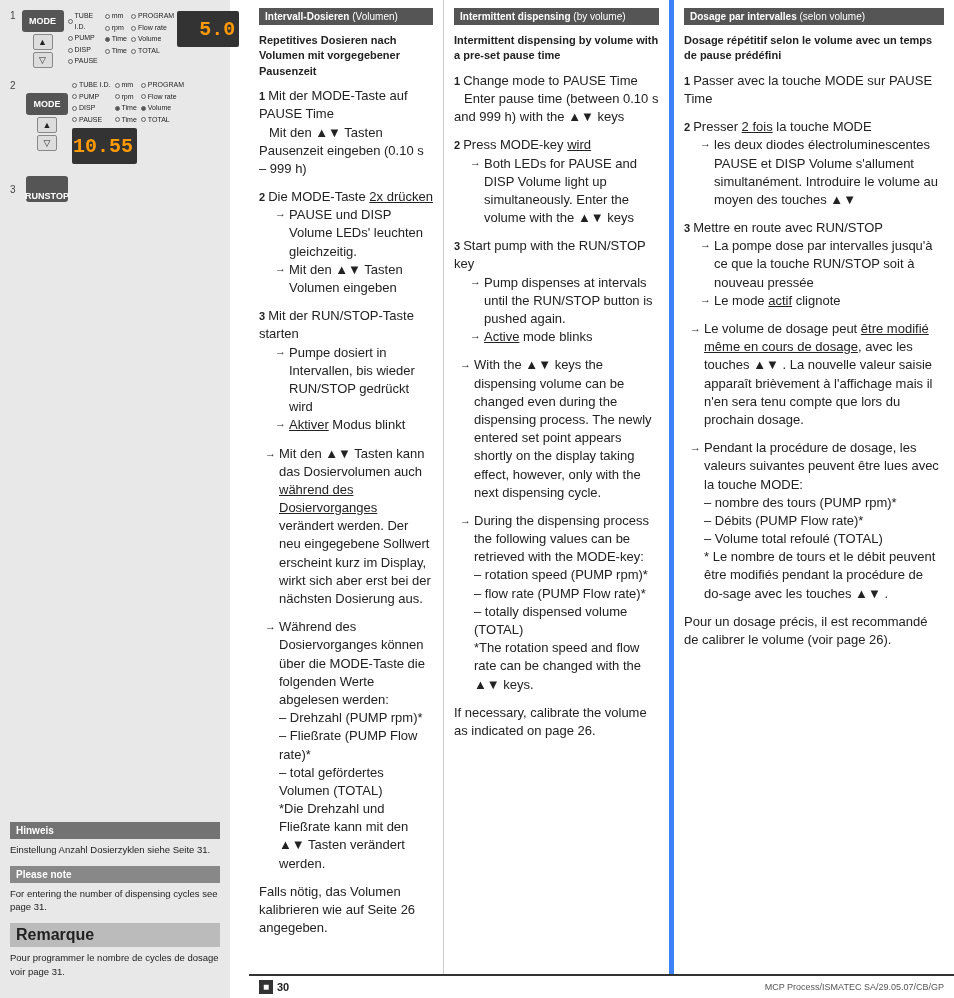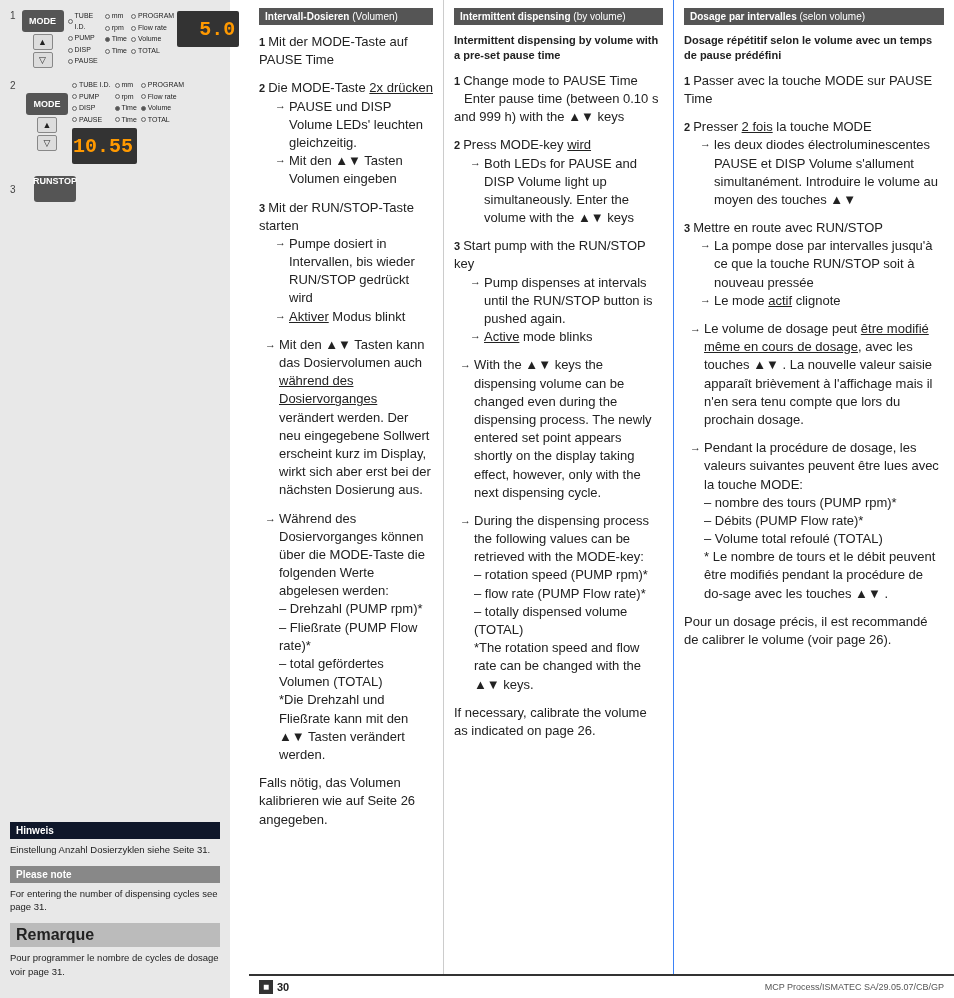--- a/index.html
+++ b/index.html
@@ -52,26 +52,25 @@
       border-radius: 3px;
     }
     .run-stop-box {
       background: #555;
       color: #fff;
       font-size: 9px;
       font-weight: bold;
       width: 42px;
       height: 26px;
       display: flex;
-      align-items: flex-start;
+      align-items: flex-end;
       justify-content: center;
       border-radius: 3px;
       text-align: center;
       line-height: 1.2;
-      margin-left: 8px;
     }
     .arrows {
       display: flex;
       flex-direction: column;
       align-items: center;
       gap: 2px;
     }
     .arrow-btn {
       width: 20px;
       height: 16px;
@@ -101,21 +100,21 @@
       width: 5px;
       height: 5px;
       border-radius: 50%;
       border: 1px solid #666;
       display: inline-block;
       flex-shrink: 0;
     }
     .dot.filled { background: #555; }
 
     .note-box {
-      background: #0f172a;
+      background: #737373;
       color: #fff;
       padding: 3px 6px;
       font-size: 10px;
       font-weight: bold;
       margin-bottom: 4px;
     }
     .note-content {
       font-size: 9.5px;
       color: #222;
       margin-bottom: 10px;
@@ -150,21 +149,21 @@
       flex: 1;
     }
     .col-german {
       width: 195px;
       padding: 8px 10px;
       border-right: 1px solid #ccc;
     }
     .col-english {
       width: 230px;
       padding: 8px 10px;
-      border-right: 1px solid #3b82f6;
+      border-right: 5px solid #3b82f6;
     }
     .col-french {
       flex: 1;
       padding: 8px 10px;
     }
     .section-header {
       background: #555;
       color: #fff;
       font-size: 10px;
       font-weight: bold;
@@ -410,24 +409,26 @@
   </div>
 
   <div class="col-main">
     <div class="columns-area">
 
       <div class="col-german">
         <div class="section-header">
           <span>Intervall-Dosieren</span>
           <span class="normal" style="font-weight:normal;">(Volumen)</span>
         </div>
+        <div class="col-title">Repetitives Dosieren nach Volumen mit vorgegebener Pausenzeit</div>
 
         <div class="step">
           <span class="step-num">1</span>
           <span class="step-text"> Mit der MODE-Taste auf PAUSE Time</span><br>
+          <span class="step-text" style="padding-left:10px;">Mit den ▲▼ Tasten Pausenzeit eingeben (0.10 s – 999 h)</span>
         </div>
 
         <div class="step">
           <span class="step-num">2</span>
           <span class="step-text"> Die MODE-Taste <span class="underline">2x drücken</span></span><br>
           <div class="arrow-text" style="padding-left:10px;">
             <span class="arrow-sym">→</span>
             <span class="bullet-text">PAUSE und DISP Volume LEDs' leuchten gleichzeitig.</span>
           </div>
           <div class="arrow-text" style="padding-left:10px;">

